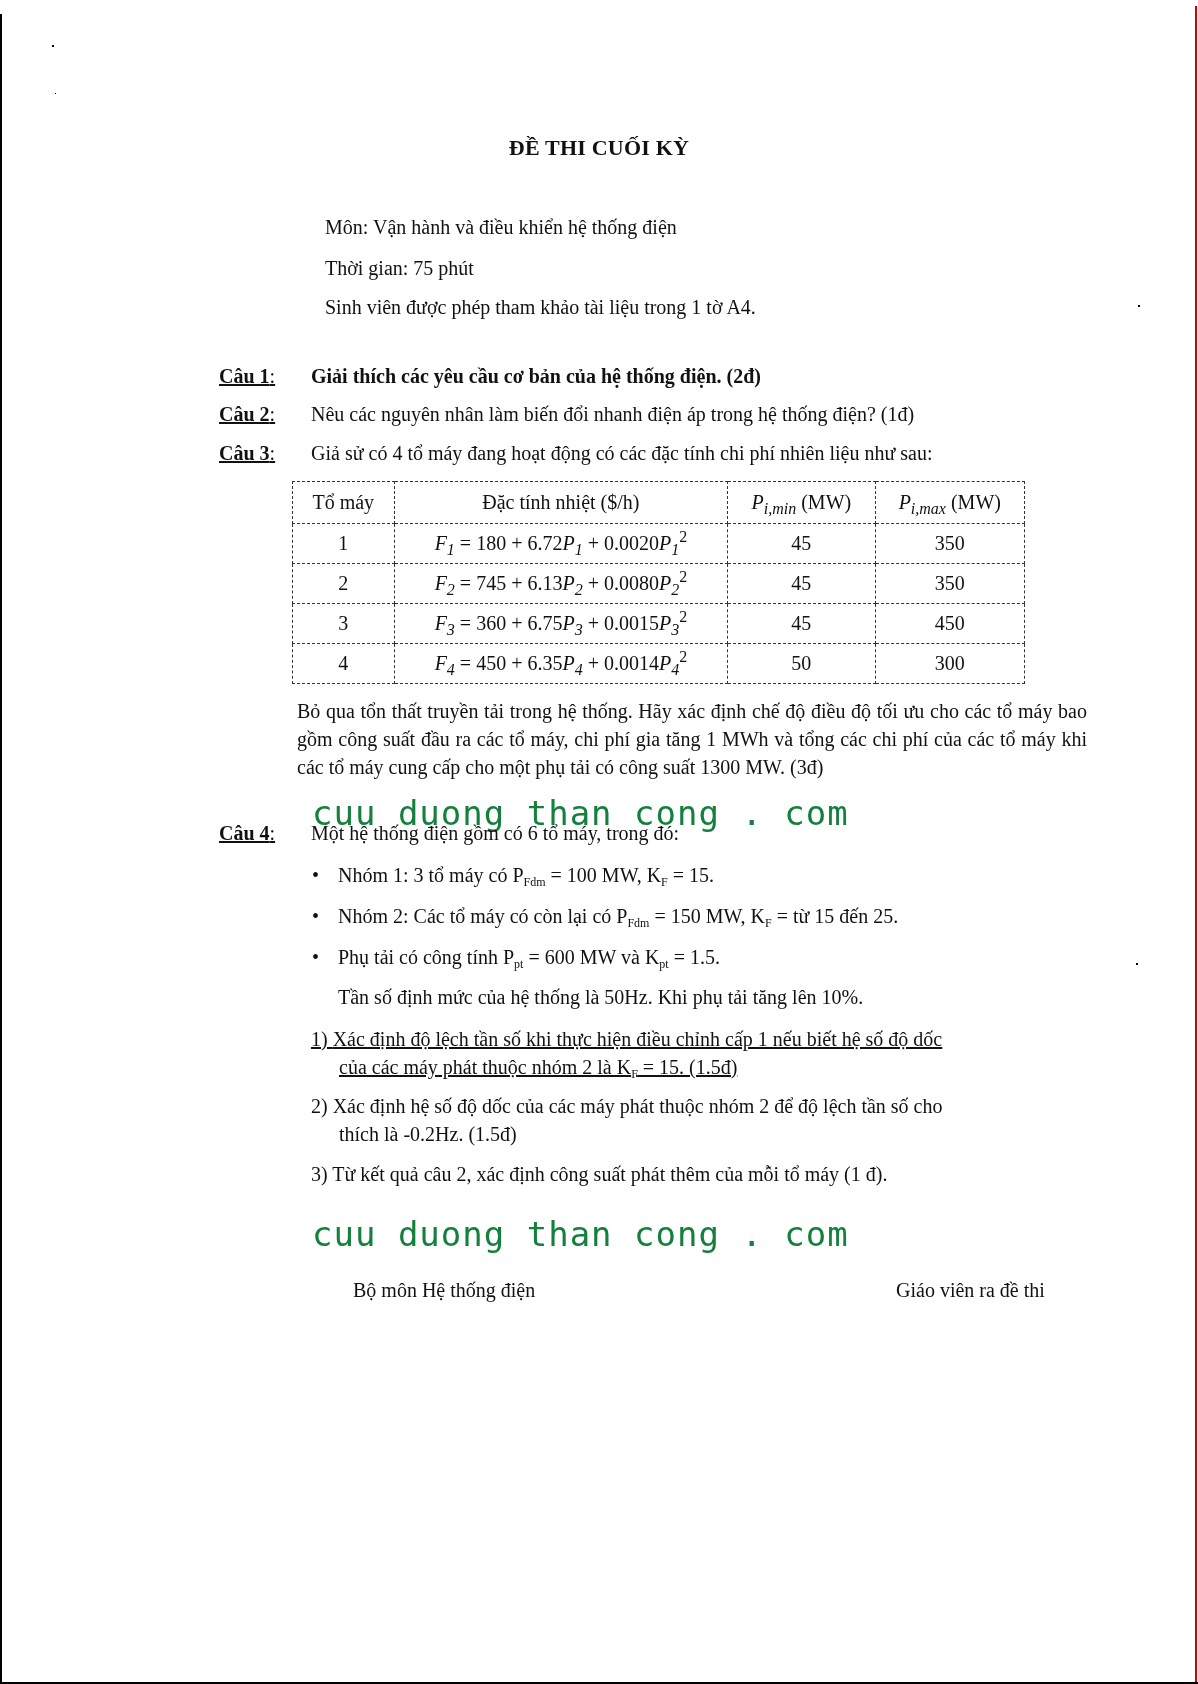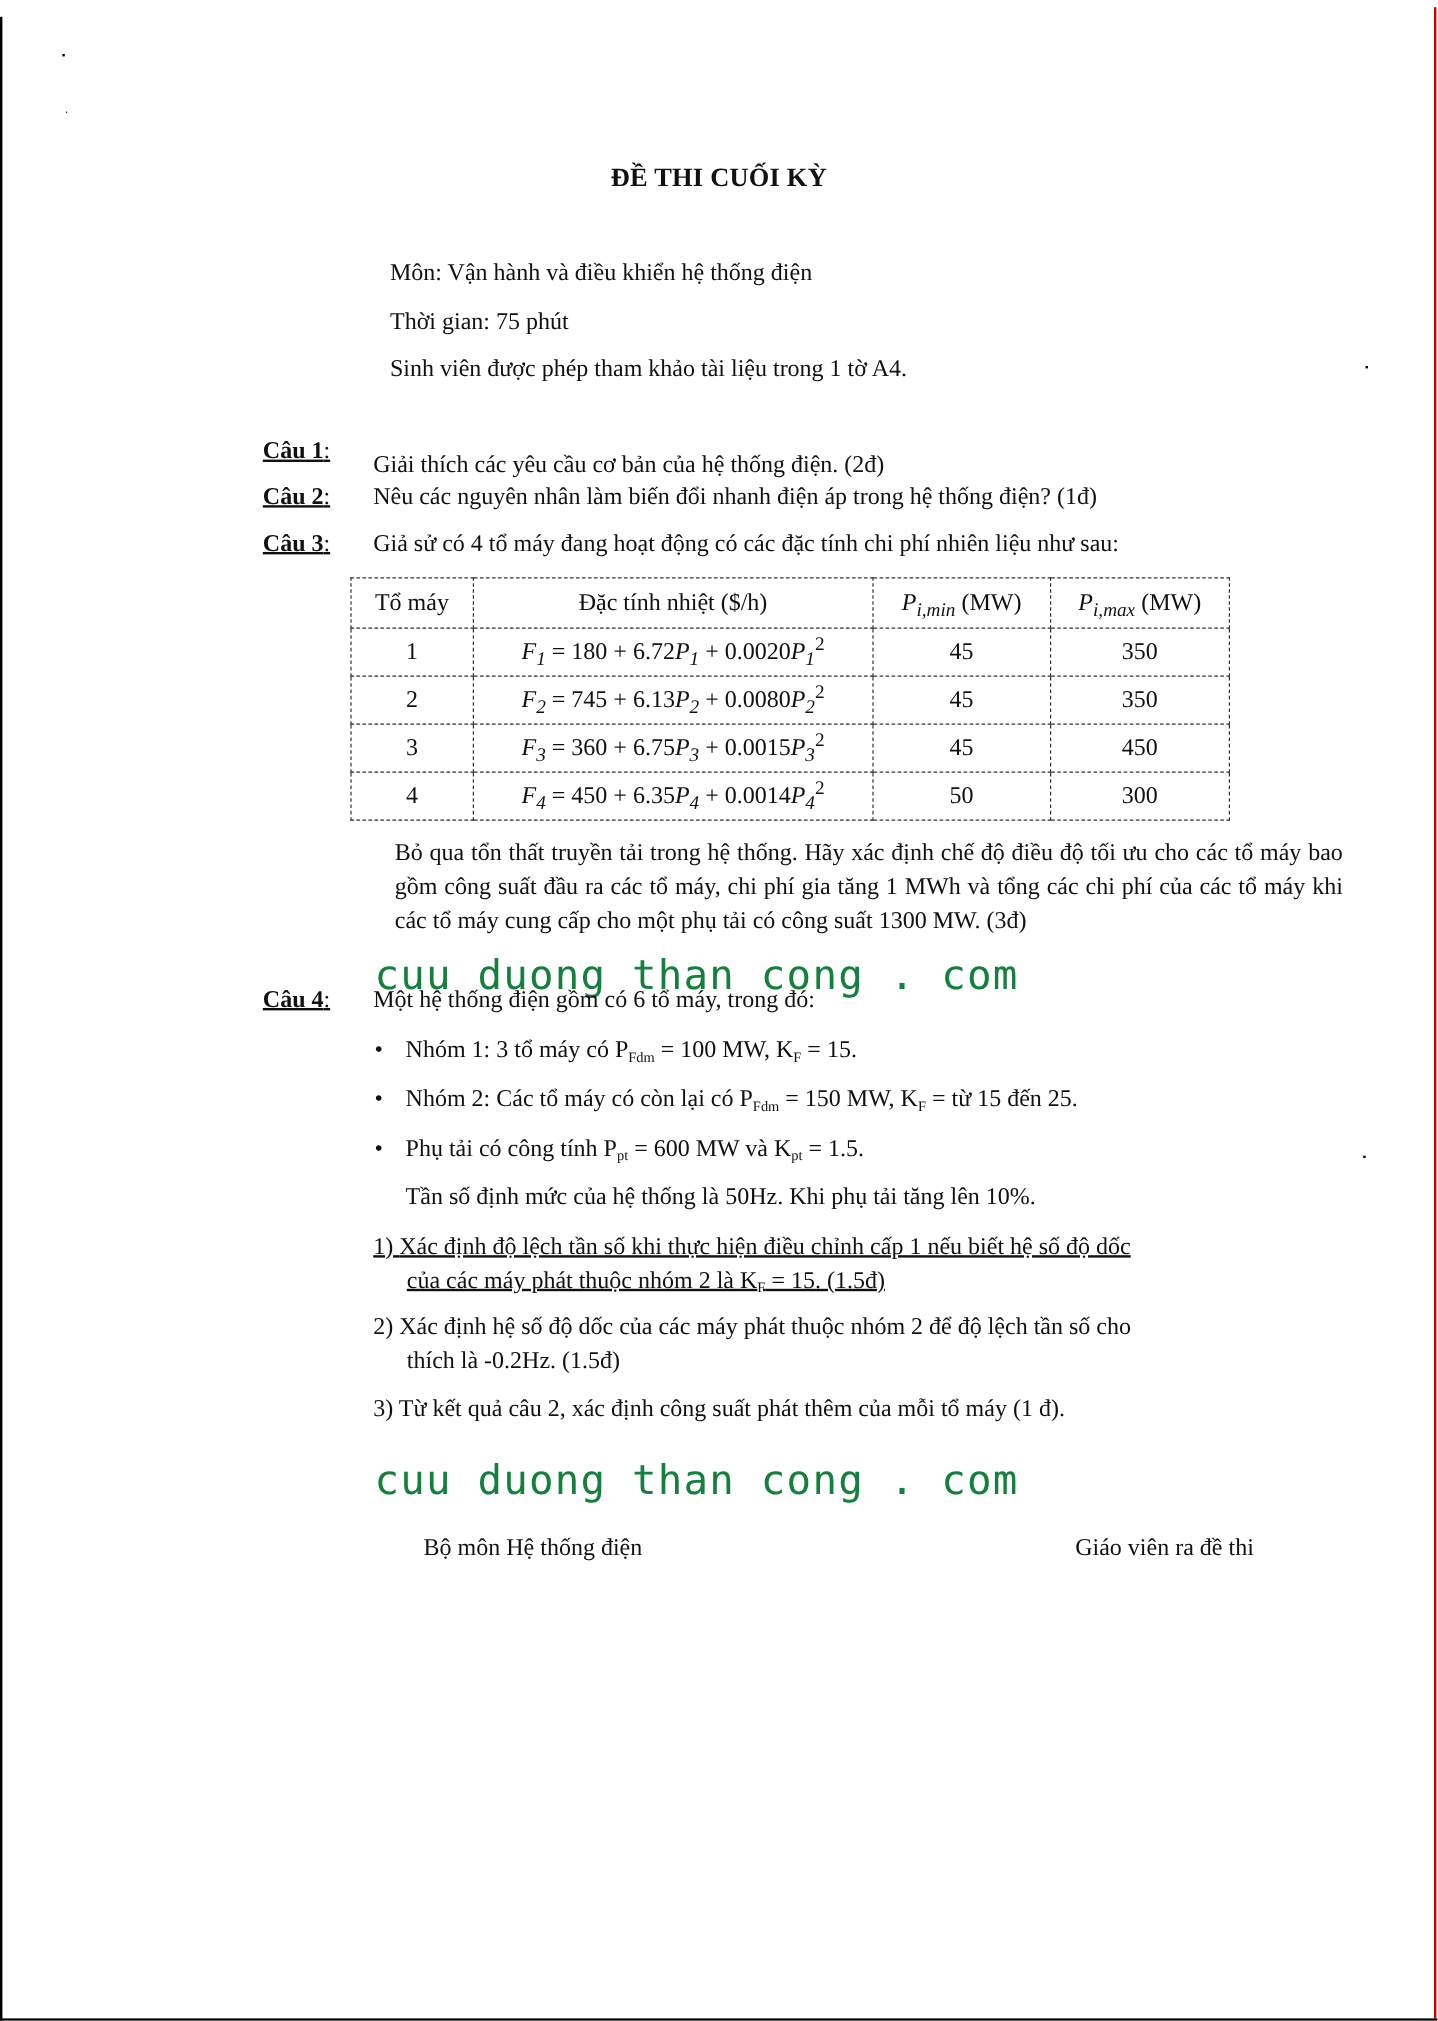--- a/index.html
+++ b/index.html
@@ -26,21 +26,21 @@
     }
     table.tbl td, table.tbl th {
       border: 1px dashed #333; height: 39px; padding: 0; text-align: center; font-weight: normal;
     }
     table.tbl tr:first-child th { height: 41px; }
     .col1 { width: 101px; } .col2 { width: 334px; } .col3 { width: 147px; } .col4 { width: 149px; }
     .formula { font-style: normal; }
     .formula i { font-style: italic; }
     sub, sup { font-size: 16px; line-height: 0; }
 
-    .para { position: absolute; left: 329px; width: 790px; font-size: 20px; line-height: 28px; text-align: justify; }
+    .para { position: absolute; left: 297px; width: 790px; font-size: 20px; line-height: 28px; text-align: justify; }
 
     .bullet { position: absolute; left: 312px; font-size: 20px; }
     .bullet .dot { display: inline-block; width: 26px; }
     .sub-s { font-size: 12px; vertical-align: -4px; line-height: 0; }
 
     .numbered { position: absolute; left: 311px; width: 790px; font-size: 20px; line-height: 28px; }
     .numbered .cont { padding-left: 28px; display: block; }
 
     .watermark {
       position: absolute; left: 312px; font-family: "DejaVu Sans Mono", "Liberation Mono", monospace;
@@ -61,21 +61,21 @@
 
 <div class="watermark" style="top:793px;">cuu duong than cong . com</div>
 <div class="watermark" style="top:1214px;">cuu duong than cong . com</div>
 
 <div class="abs title">ĐỀ THI CUỐI KỲ</div>
 <div class="abs meta" style="top:216px;">Môn: Vận hành và điều khiển hệ thống điện</div>
 <div class="abs meta" style="top:257px;">Thời gian: 75 phút</div>
 <div class="abs meta" style="top:296px;">Sinh viên được phép tham khảo tài liệu trong 1 tờ A4.</div>
 
 <div class="abs q-label" style="top:365px;"><span>Câu 1</span><span class="q-colon">:</span></div>
-<div class="abs q-text" style="top:376px;">Giải thích các yêu cầu cơ bản của hệ thống điện. (2đ)</div>
+<div class="abs q-text" style="top:365px;font-weight:bold;">Giải thích các yêu cầu cơ bản của hệ thống điện. (2đ)</div>
 
 <div class="abs q-label" style="top:403px;"><span>Câu 2</span><span class="q-colon">:</span></div>
 <div class="abs q-text" style="top:403px;">Nêu các nguyên nhân làm biến đổi nhanh điện áp trong hệ thống điện? (1đ)</div>
 
 <div class="abs q-label" style="top:442px;"><span>Câu 3</span><span class="q-colon">:</span></div>
 <div class="abs q-text" style="top:442px;">Giả sử có 4 tổ máy đang hoạt động có các đặc tính chi phí nhiên liệu như sau:</div>
 
 <table class="tbl">
   <tbody>
       <tr>

